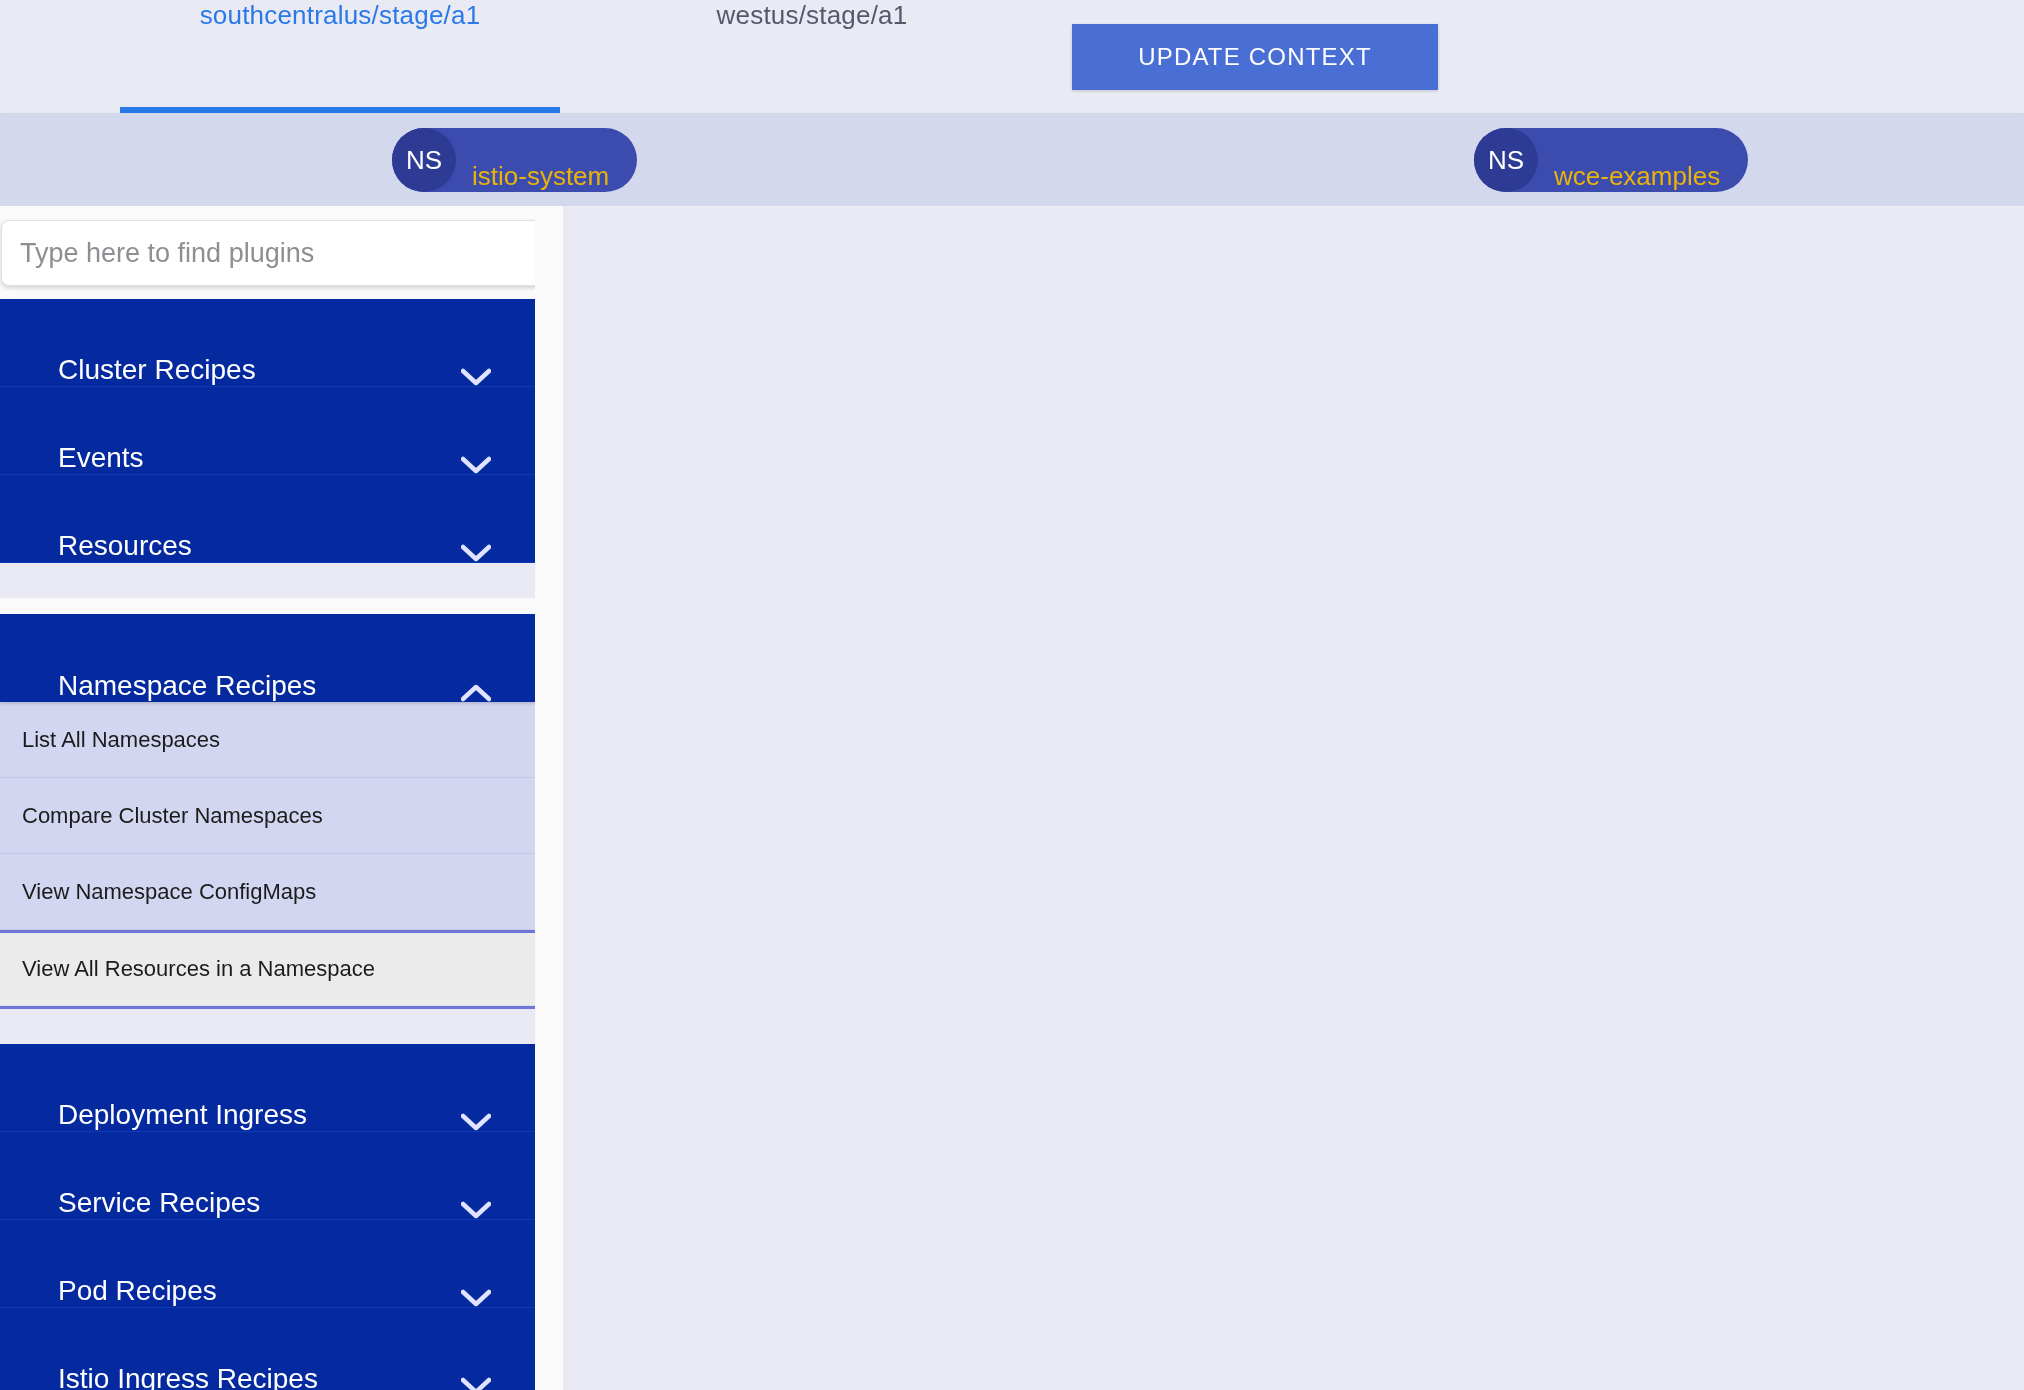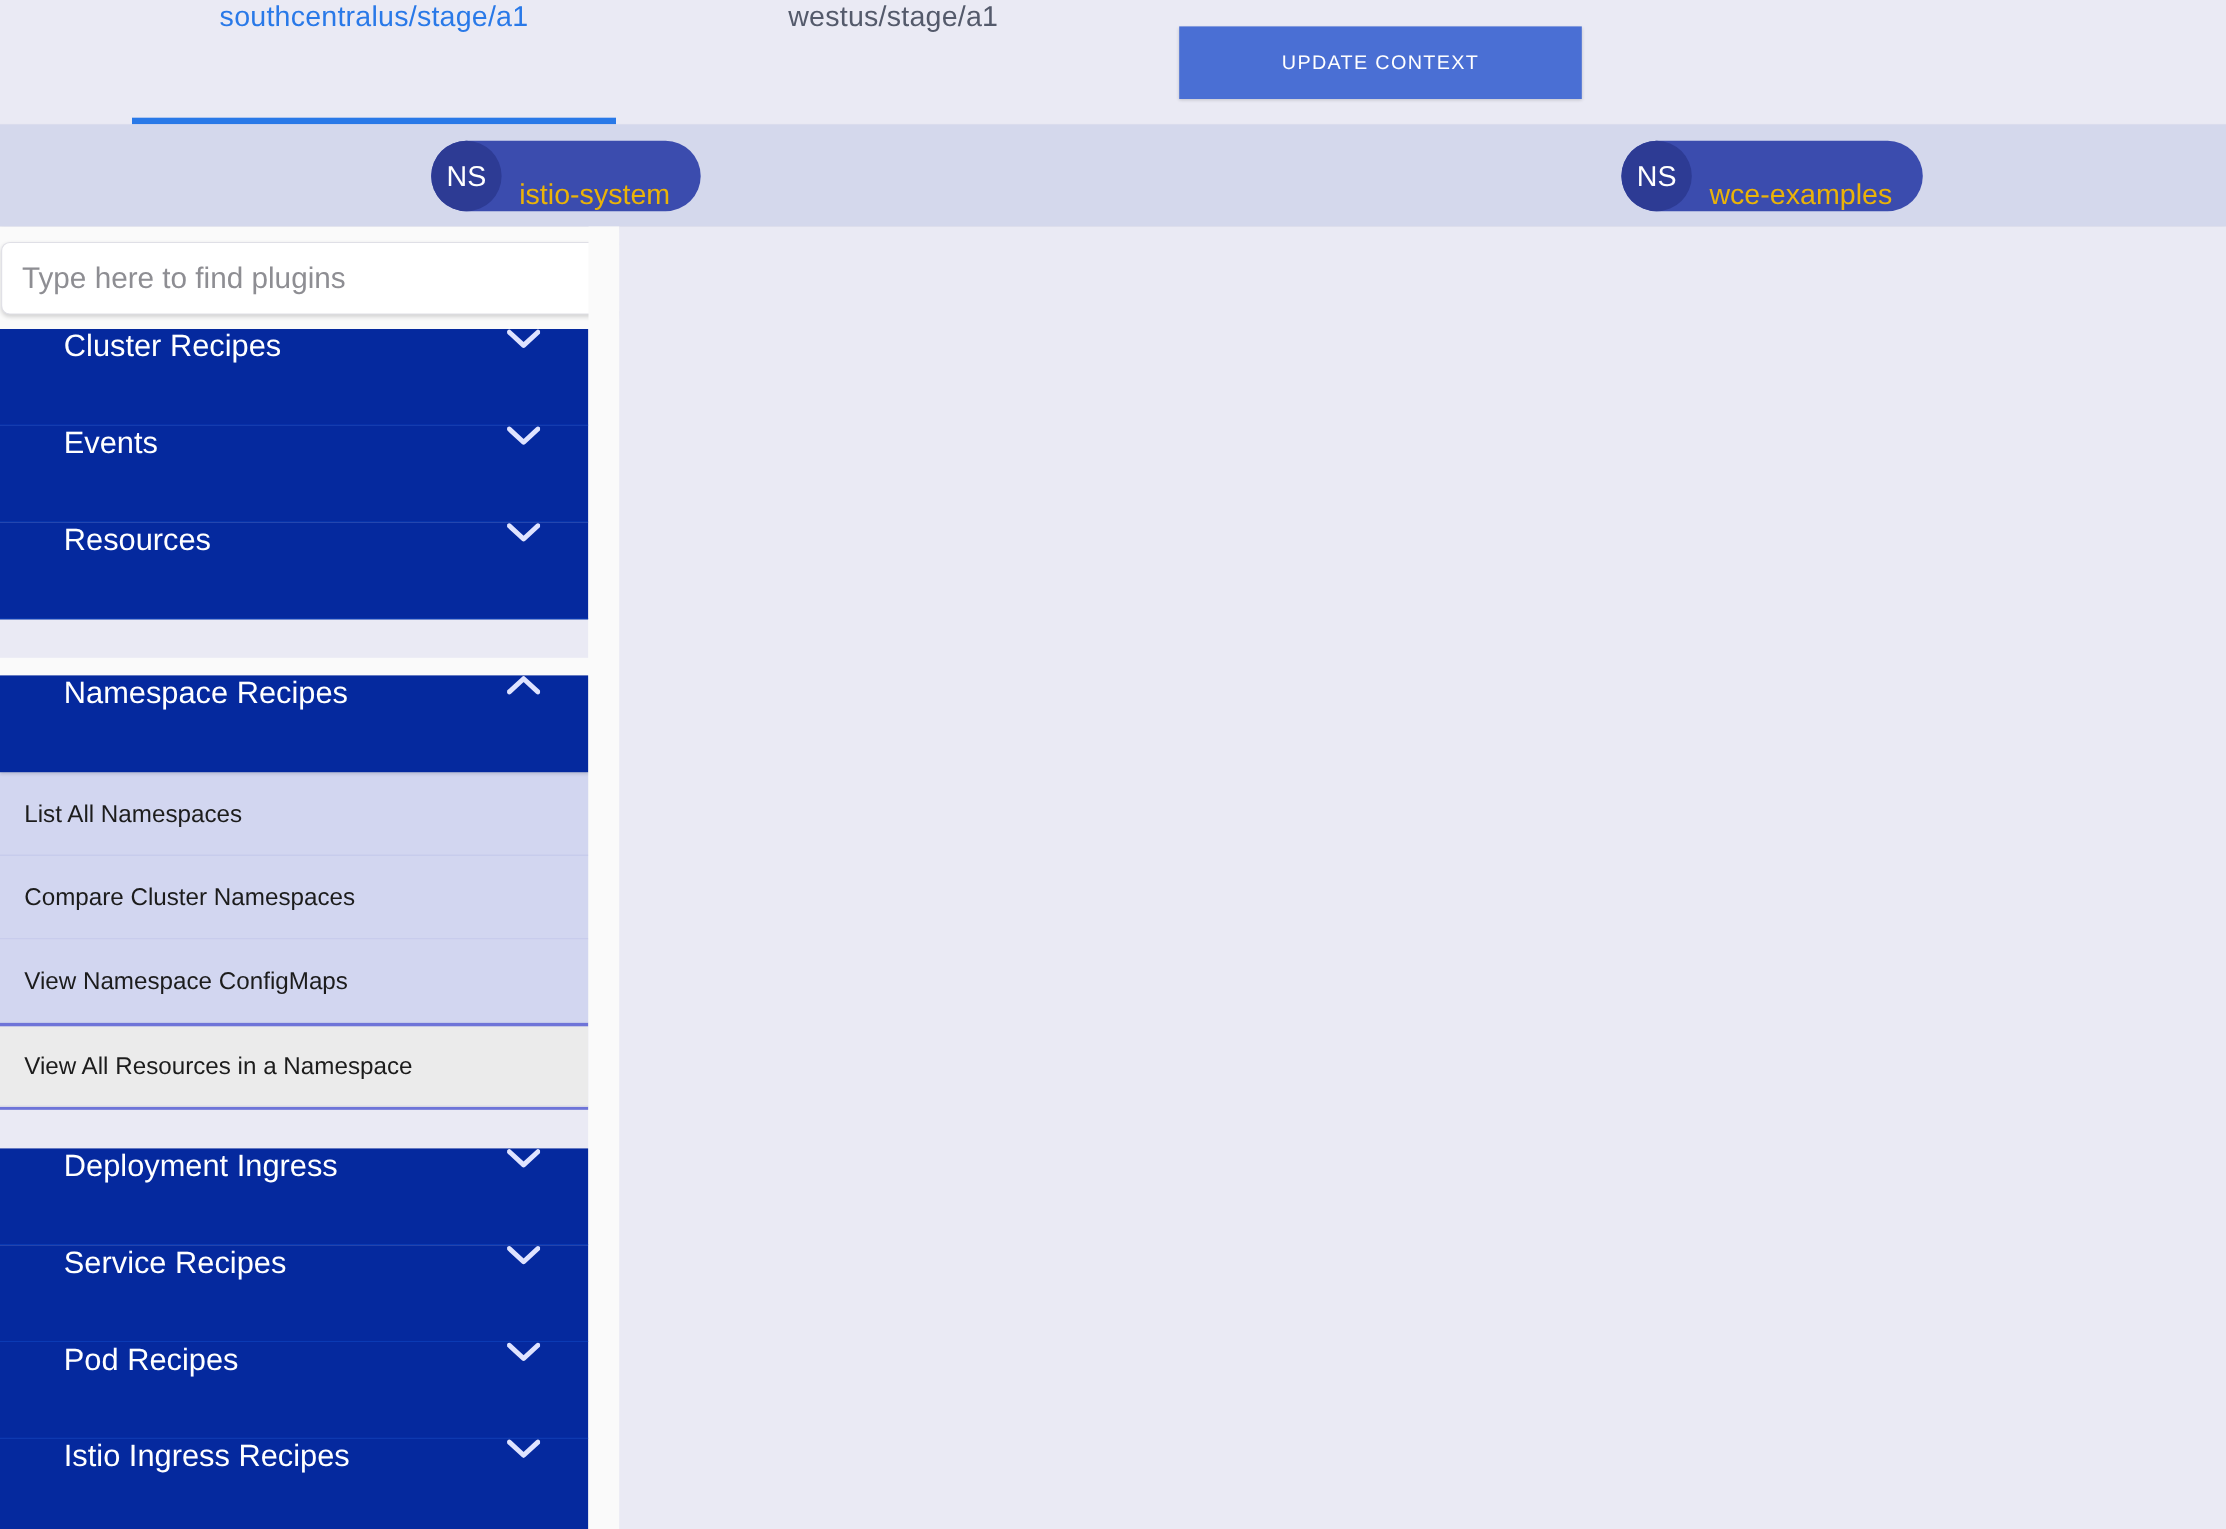--- a/index.html
+++ b/index.html
@@ -64,21 +64,21 @@
   }
 
   .update-btn {
     margin-left: 70px;
     margin-top: 24px;
     width: 366px;
     height: 66px;
     background: #4a6fd4;
     color: #ffffff;
     border: none;
-    font-size: 18px;
+    font-size: 24px;
     letter-spacing: 1.2px;
     font-family: "Liberation Sans", sans-serif;
     cursor: pointer;
     box-shadow: 0 1px 3px rgba(0,0,0,0.18);
   }
 
   
   .ns-bar {
     position: absolute;
     left: 0; top: 113px;
@@ -171,21 +171,21 @@
     height: 35px;
     background: #eaeaf4;
   }
 
   .acc-header {
     width: 535px;
     height: 88px;
     background: #05299e;
     color: #ffffff;
     display: flex;
-    align-items: flex-start;
+    align-items: flex-end;
     justify-content: space-between;
     padding: 0 44px 0 58px;
     font-size: 28px;
     cursor: pointer;
     border-bottom: 1px solid #0b3ab4;
     position: relative;
   }
   .acc-header.expanded {
     border-bottom: none;
     box-shadow: 0 2px 3px rgba(0,0,0,0.14);

